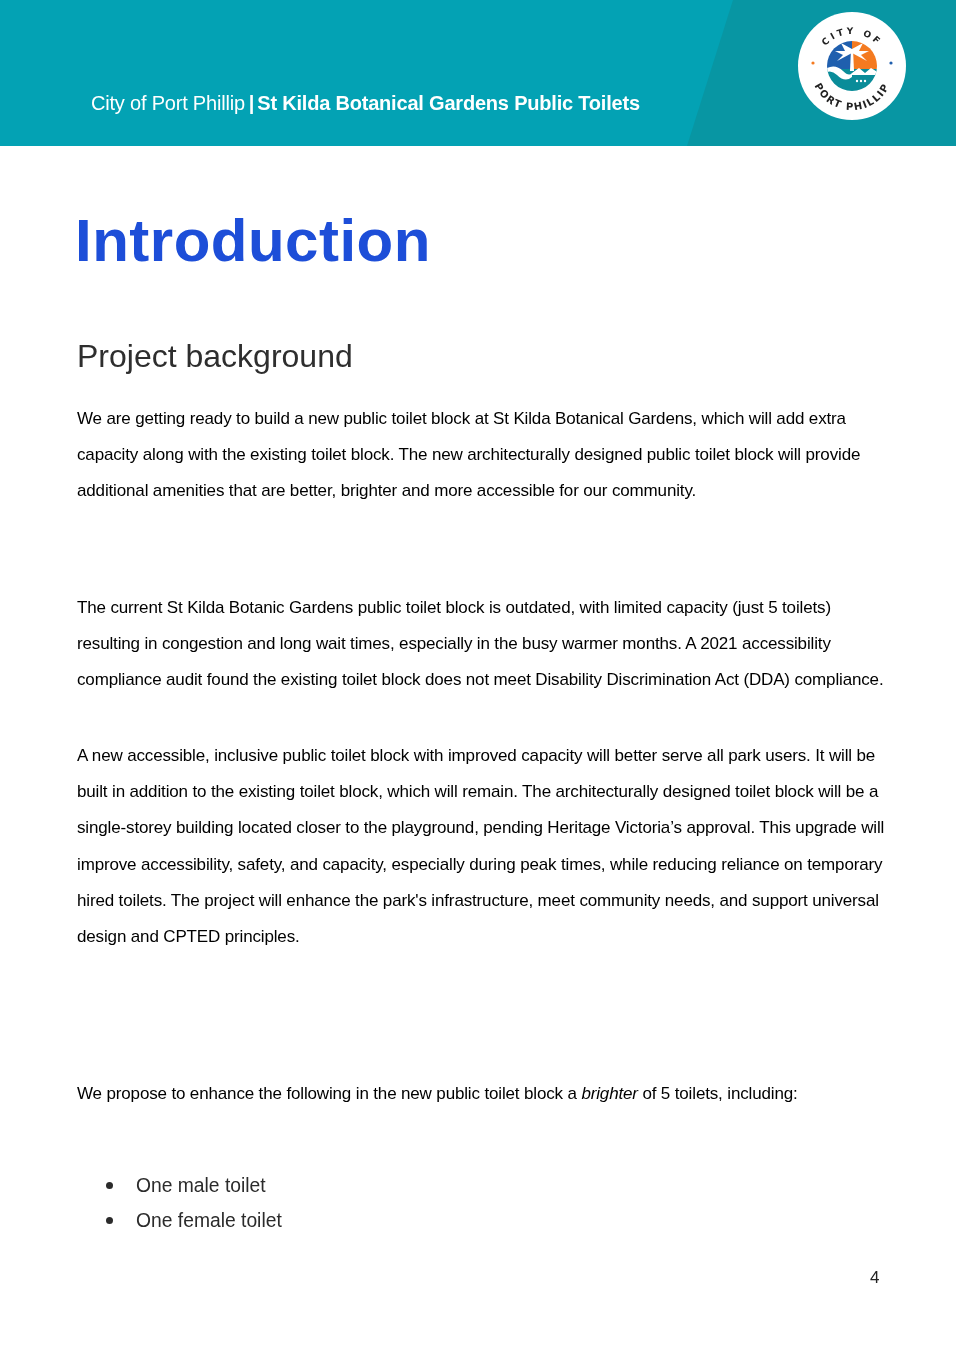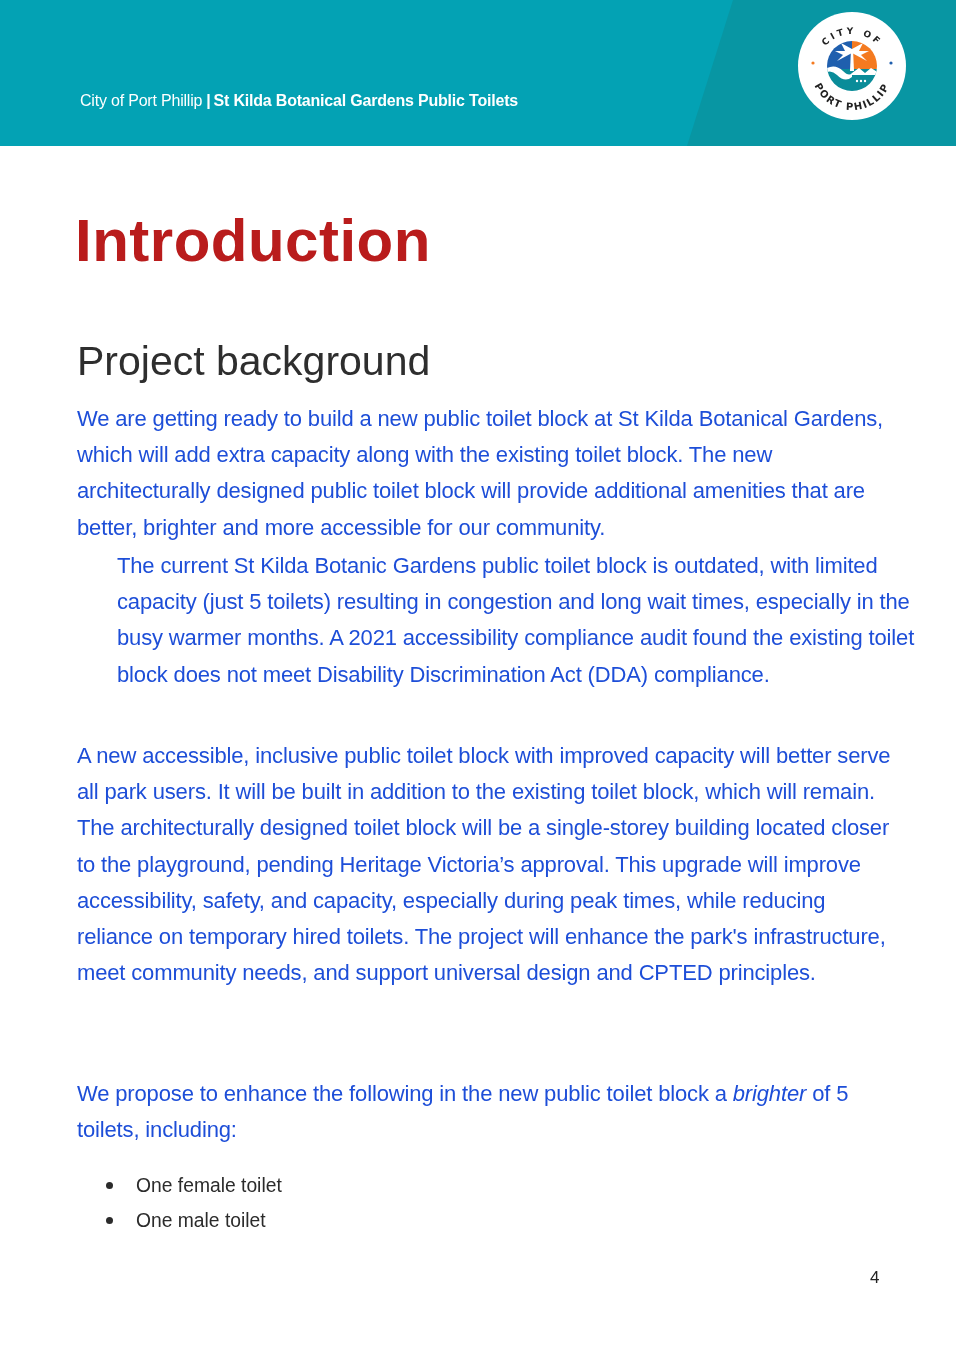--- a/index.html
+++ b/index.html
@@ -13,45 +13,45 @@
     position: absolute; left: 0; top: 0; width: 956px; height: 146px;
     background: #03A2B4;
     overflow: hidden;
   }
   .banner-dark {
     position: absolute; top: 0; left: 0; width: 956px; height: 146px;
     background: #0896A3;
     clip-path: polygon(733px 0, 956px 0, 956px 146px, 687px 146px);
   }
   .banner-text {
-    position: absolute; left: 80px; top: 92px;
-    font-size: 16px; color: #ffffff; white-space: nowrap;
+    position: absolute; left: 91px; top: 92px;
+    font-size: 20px; color: #ffffff; white-space: nowrap;
     letter-spacing: -0.2px;
   }
   .banner-text .org { font-weight: normal; }
   .banner-text .sep { font-weight: bold; margin: 0 3px 0 4px; }
   .banner-text .doc { font-weight: bold; }
   .logo {
     position: absolute; left: 797px; top: 11px; width: 110px; height: 110px;
   }
   .title {
     position: absolute; left: 75px; top: 206px; margin: 0;
-    font-size: 60px; font-weight: bold; color: #b91c1c; letter-spacing: 0.5px;
+    font-size: 60px; font-weight: bold; color: #1d4ed8; letter-spacing: 0.5px;
   }
   .subtitle {
     position: absolute; left: 77px; top: 338px; margin: 0;
-    font-size: 41px; font-weight: normal; color: #2e2e2e; text-align: center;
+    font-size: 32px; font-weight: normal; color: #2e2e2e; text-align: center;
   }
   .para {
     position: absolute; left: 77px; width: 815px; margin: 0;
-    font-size: 22px; line-height: 36.2px; color: #1d4ed8;
+    font-size: 17px; line-height: 36.2px; color: #000000;
     letter-spacing: -0.15px;
   }
   .p1 { top: 401px; }
-  .p2 { top: 548px; margin-left: 40px; }
+  .p2 { top: 590px; }
   .p3 { top: 738px; }
   .p4 { top: 1076px; }
   .bullets {
     position: absolute; left: 77px; top: 1168px; margin: 0; padding: 0; list-style: none;
     font-size: 19.3px; line-height: 35px; color: #2b2b2b;
   }
   .bullets li { position: relative; padding-left: 59px; }
   .bullets li .dot {
     position: absolute; left: 29px; top: 14px; width: 7px; height: 7px; border-radius: 50%;
     background: #2b2b2b;
@@ -104,17 +104,17 @@
 
 <h1 class="title">Introduction</h1>
 <h2 class="subtitle">Project background</h2>
 
 <p class="para p1">We are getting ready to build a new public toilet block at St Kilda Botanical Gardens, which will add extra capacity along with the existing toilet block. The new architecturally designed public toilet block will provide additional amenities that are better, brighter and more accessible for our community.</p>
 <p class="para p2">The current St Kilda Botanic Gardens public toilet block is outdated, with limited capacity (just 5 toilets) resulting in congestion and long wait times, especially in the busy warmer months. A 2021 accessibility compliance audit found the existing toilet block does not meet Disability Discrimination Act (DDA) compliance.</p>
 <p class="para p3">A new accessible, inclusive public toilet block with improved capacity will better serve all park users. It will be built in addition to the existing toilet block, which will remain. The architecturally designed toilet block will be a single-storey building located closer to the playground, pending Heritage Victoria’s approval. This upgrade will improve accessibility, safety, and capacity, especially during peak times, while reducing reliance on temporary hired toilets. The project will enhance the park's infrastructure, meet community needs, and support universal design and CPTED principles.</p>
 <p class="para p4"><span>We propose to enhance the following in the new public toilet block a </span><em>brighter</em><span> of 5 toilets, including:</span></p>
 
 <ul class="bullets">
+  <li><span class="dot"></span><span>One male toilet</span></li>
   <li><span class="dot"></span><span>One female toilet</span></li>
-  <li><span class="dot"></span><span>One male toilet</span></li>
 </ul>
 
 <div class="page-number">4</div>
 
 </body></html>

